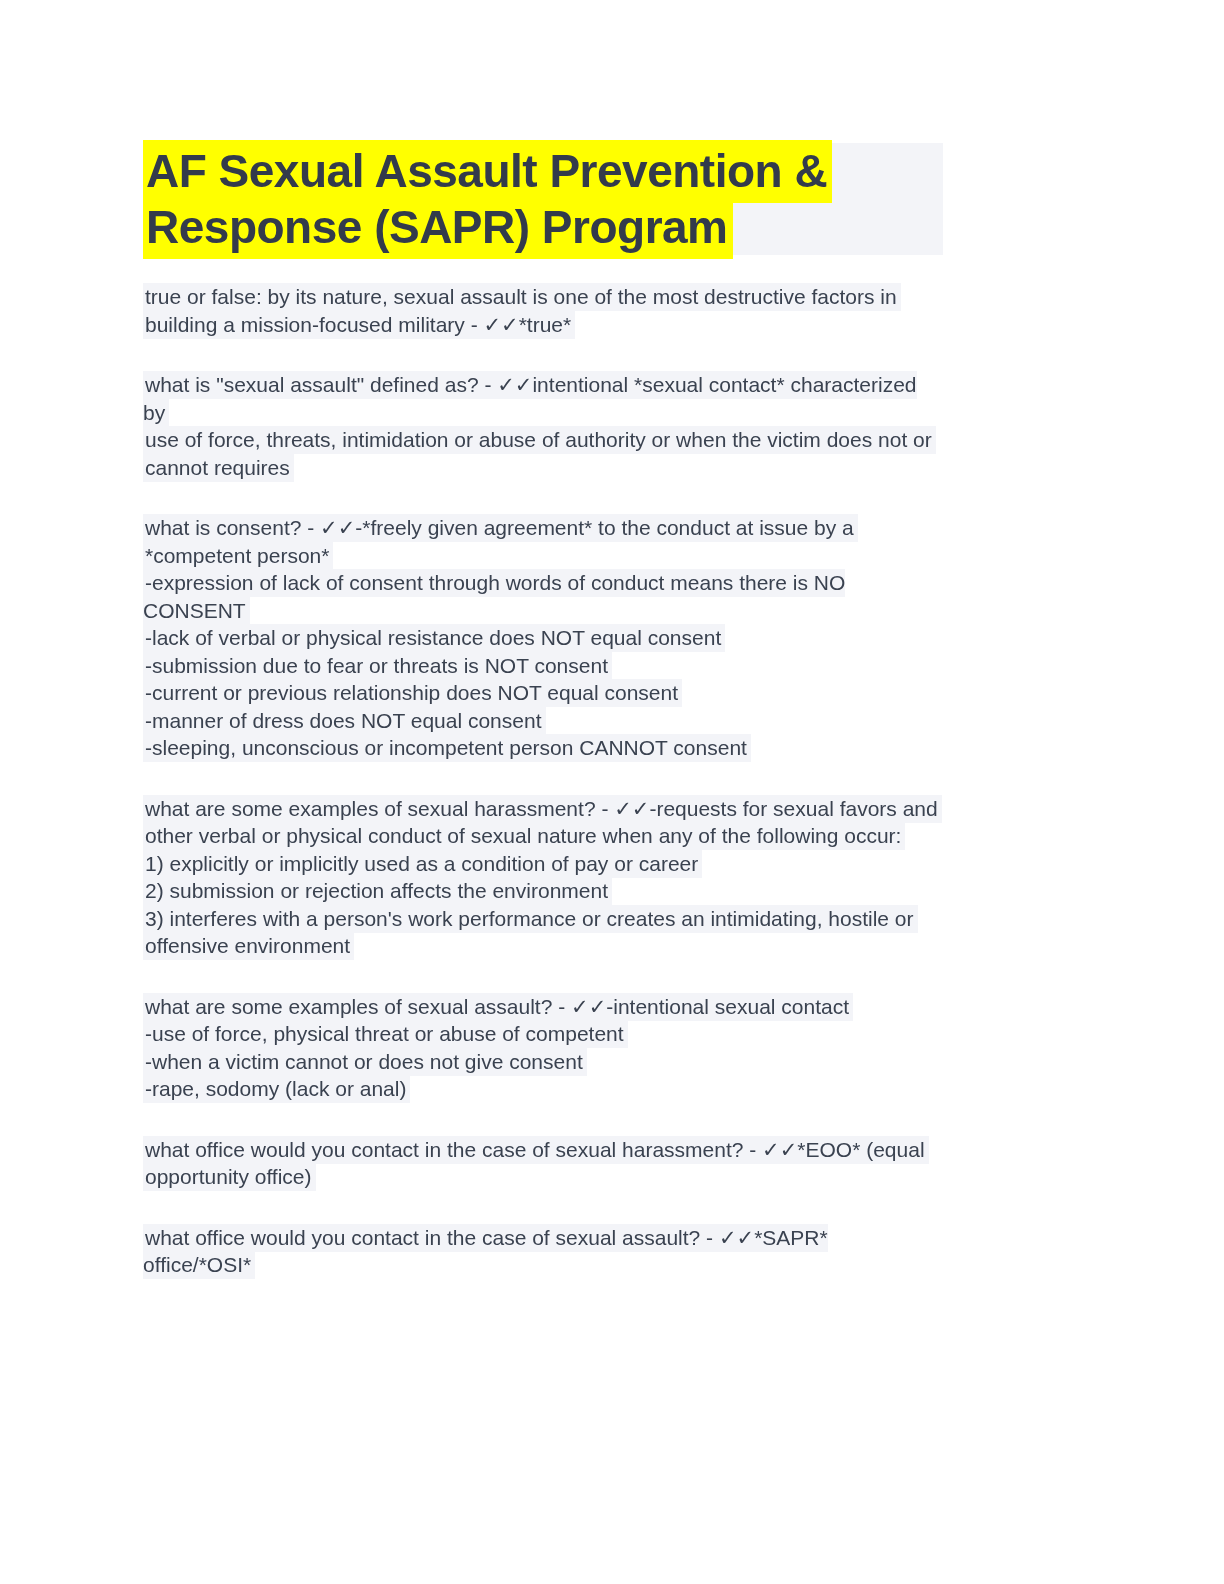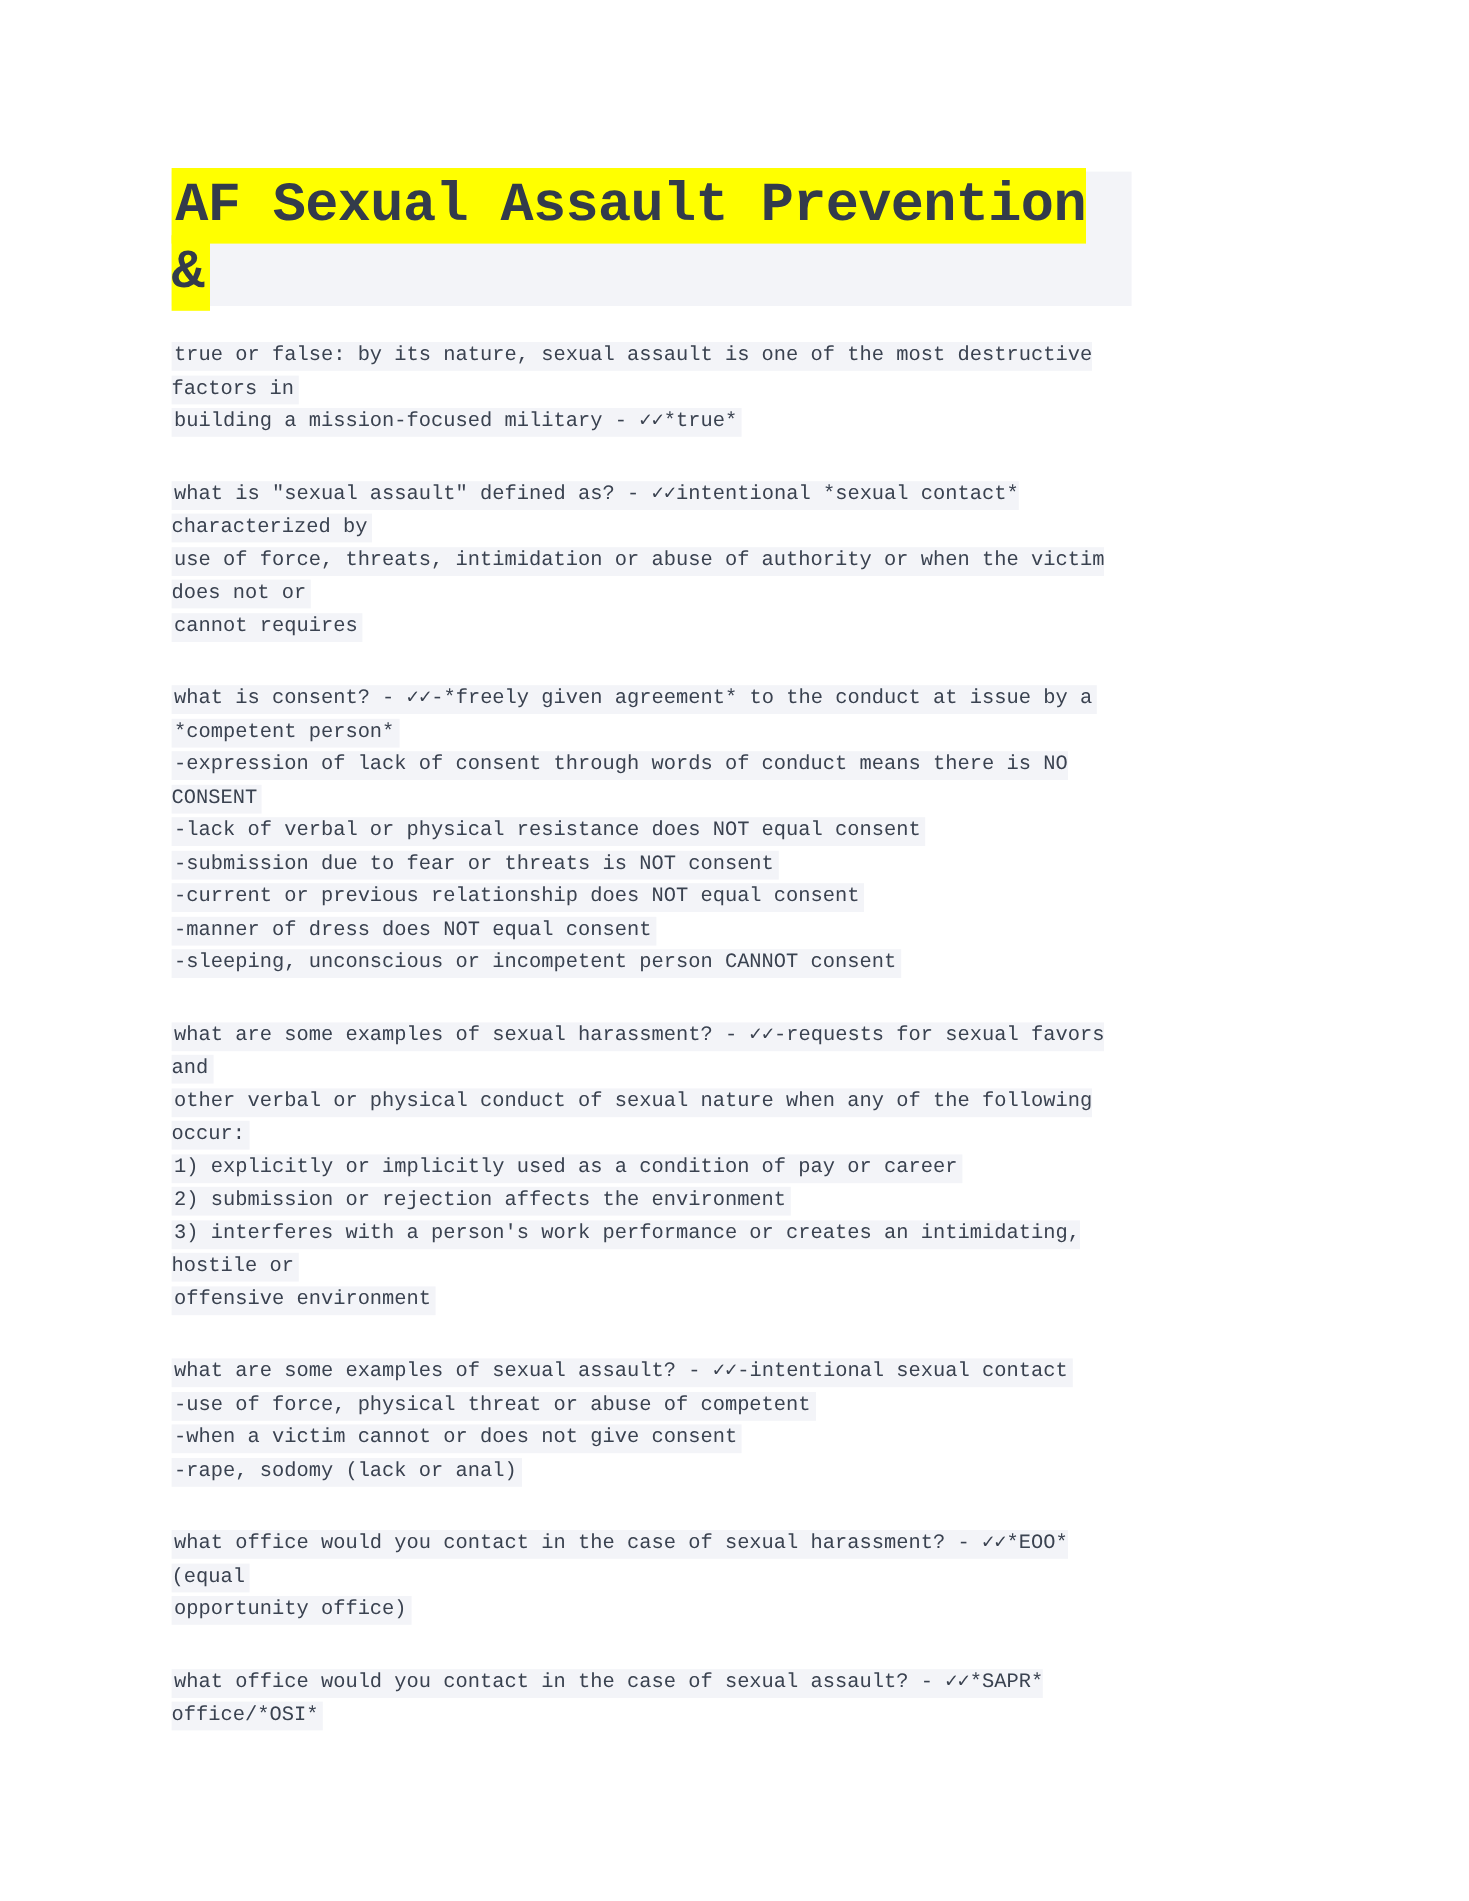--- a/index.html
+++ b/index.html
@@ -10,55 +10,55 @@
     --hl-yellow:#ffff00;
   }
   *{box-sizing:border-box;}
   html,body{margin:0;padding:0;background:var(--page-bg);}
   .page{
     width:1076px;
     height:1584px;
     background:var(--page-bg);
     position:relative;
     overflow:hidden;
-    font-family:Liberation Mono, monospace;
+    font-family:Liberation Sans, sans-serif;
   }
   .content{
     padding:143px 133px 0 143px;
   }
   .title-block{
     margin:0 0 28px 0;
     background:var(--hl-gray);
     font-size:46px;
     font-weight:bold;
     line-height:56px;
     color:var(--title-text);
     letter-spacing:-0.5px;
   }
   .title-line{
     background:var(--hl-yellow);
     padding:5px 5px 6px 3px;
   }
   .para{
     margin:0 0 33px 0;
-    font-size:17px;
+    font-size:21px;
     line-height:27.5px;
     color:var(--text);
   }
   .hl{
     background:var(--hl-gray);
     padding:2px 4px 3px 2px;
   }
 </style>
 </head>
 <body>
 
 <div class="page">
   <div class="content">
-    <h1 class="title-block" id="doc-title"><span class="title-line">AF Sexual Assault Prevention &amp;</span><br></h1>
+    <h1 class="title-block" id="doc-title"><span class="title-line">AF Sexual Assault Prevention &amp;</span><br><span class="title-line">Response (SAPR) Program</span></h1>
     <div id="qa-list">
         <p class="para"><span class="hl">true or false: by its nature, sexual assault is one of the most destructive factors in</span><br><span class="hl">building a mission-focused military - ✓✓*true*</span></p>
         <p class="para"><span class="hl">what is "sexual assault" defined as? - ✓✓intentional *sexual contact* characterized by</span><br><span class="hl">use of force, threats, intimidation or abuse of authority or when the victim does not or</span><br><span class="hl">cannot requires</span></p>
         <p class="para"><span class="hl">what is consent? - ✓✓-*freely given agreement* to the conduct at issue by a</span><br><span class="hl">*competent person*</span><br><span class="hl">-expression of lack of consent through words of conduct means there is NO CONSENT</span><br><span class="hl">-lack of verbal or physical resistance does NOT equal consent</span><br><span class="hl">-submission due to fear or threats is NOT consent</span><br><span class="hl">-current or previous relationship does NOT equal consent</span><br><span class="hl">-manner of dress does NOT equal consent</span><br><span class="hl">-sleeping, unconscious or incompetent person CANNOT consent</span></p>
         <p class="para"><span class="hl">what are some examples of sexual harassment? - ✓✓-requests for sexual favors and</span><br><span class="hl">other verbal or physical conduct of sexual nature when any of the following occur:</span><br><span class="hl">1) explicitly or implicitly used as a condition of pay or career</span><br><span class="hl">2) submission or rejection affects the environment</span><br><span class="hl">3) interferes with a person's work performance or creates an intimidating, hostile or</span><br><span class="hl">offensive environment</span></p>
         <p class="para"><span class="hl">what are some examples of sexual assault? - ✓✓-intentional sexual contact</span><br><span class="hl">-use of force, physical threat or abuse of competent</span><br><span class="hl">-when a victim cannot or does not give consent</span><br><span class="hl">-rape, sodomy (lack or anal)</span></p>
         <p class="para"><span class="hl">what office would you contact in the case of sexual harassment? - ✓✓*EOO* (equal</span><br><span class="hl">opportunity office)</span></p>
         <p class="para"><span class="hl">what office would you contact in the case of sexual assault? - ✓✓*SAPR* office/*OSI*</span><br></p>
       </div>
   </div>

